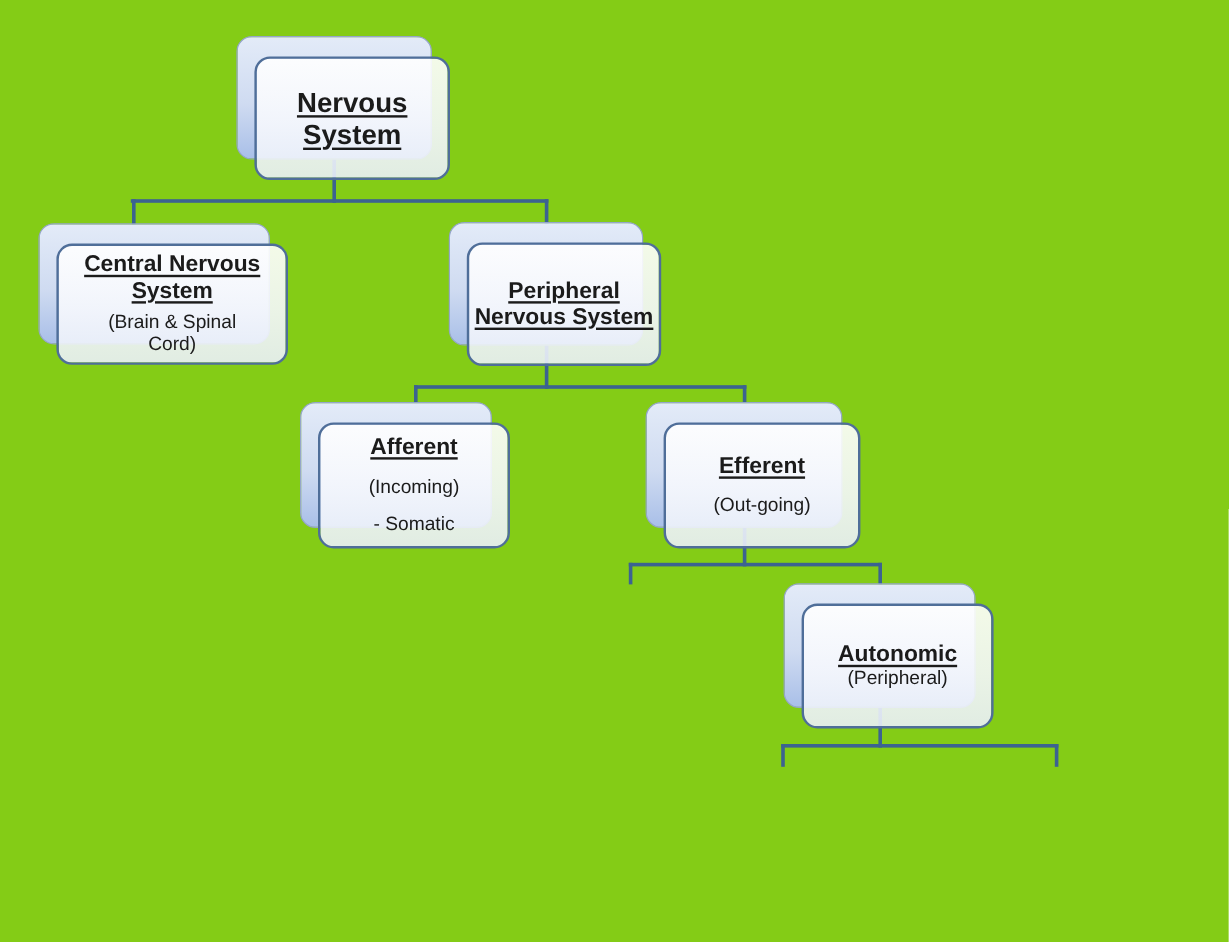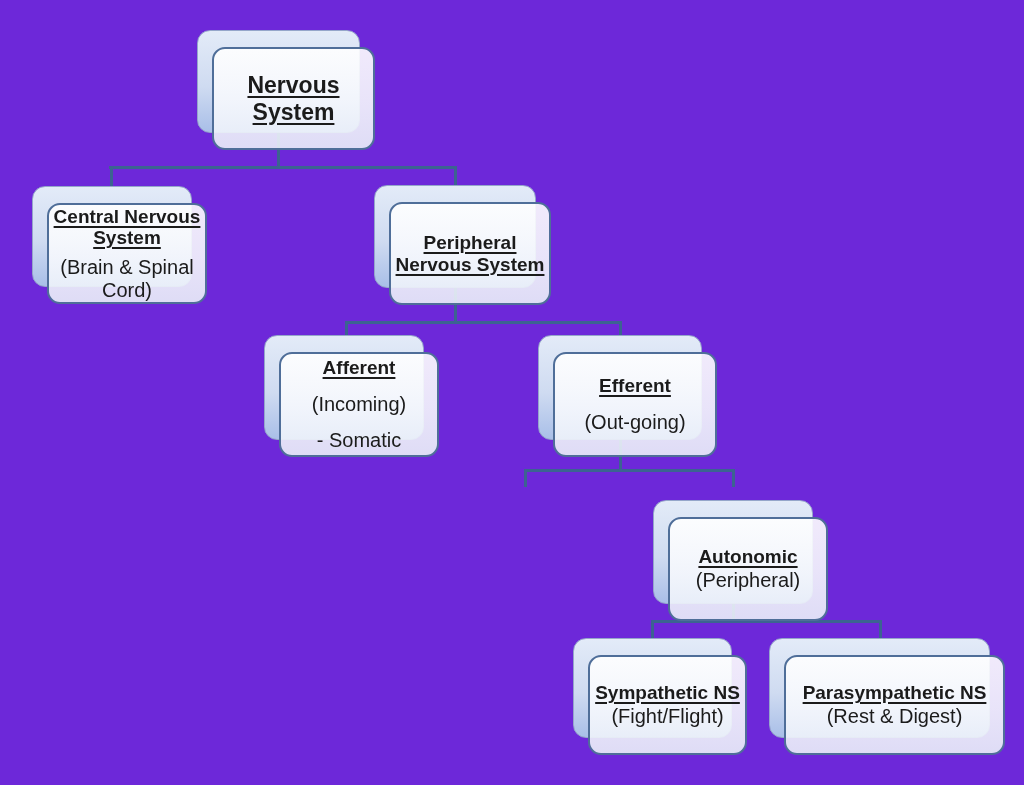--- a/index.html
+++ b/index.html
@@ -1,20 +1,20 @@
 <!DOCTYPE html>
 <html><head>
 <meta charset="utf-8">
 <title>Nervous System Diagram</title>
 <style>
   html,body{margin:0;padding:0;background:#ffffff;}
   #canvas{
     position:relative;
     width:1024px;height:785px;
-    background:#6d28d9;
+    background:#84cc16;
     font-family:"Liberation Sans", sans-serif;
     color:#1b1b1b;
     overflow:hidden;
   }
   
   .conn{
     position:absolute;
     background:#3c6391;
     z-index:1;
   }
@@ -43,38 +43,38 @@
   .node-title{
     font-weight:bold;
     font-size:19px;
     line-height:1.14;
     text-decoration:underline;
     text-decoration-thickness:2px;
     text-underline-offset:3px;
     white-space:pre-line;
   }
   .node-subtitle,.node-note{
-    font-size:20px;
+    font-size:16px;
     line-height:1.14;
     white-space:pre-line;
   }
   .node-subtitle{margin-top:7px;}
   .node-note{margin-top:13px;}
   .tight .node-subtitle{margin-top:1px;}
   .roomy .node-subtitle{margin-top:14px;}
   .root .node-title{font-size:23px;}
 
   
   .n-root        {left:197px;top:30px; width:163px;height:103px;}
-  .n-central     {left:32px; top:186px;width:160px;height:101px;}
+  .n-central     {left:32px; top:186px;width:160px;height:101px;padding-left:33px;}
   .n-peripheral  {left:374px;top:185px;width:162px;height:103px;}
-  .n-afferent    {left:264px;top:335px;width:160px;height:105px;}
+  .n-afferent    {left:250px;top:335px;width:160px;height:105px;}
   .n-efferent    {left:538px;top:335px;width:164px;height:105px;}
   .n-somatic     {left:440px;top:486px;width:172px;height:104px;}
-  .n-autonomic   {left:653px;top:486px;width:160px;height:104px;margin-top:14px;}
+  .n-autonomic   {left:653px;top:486px;width:160px;height:104px;}
   .n-sympathetic {left:573px;top:638px;width:159px;height:100px;}
   .n-parasymp    {left:769px;top:638px;width:221px;height:100px;}
 
   
   .c-a-v1{left:277px;top:133px;width:3px;height:36px;}
   .c-a-h {left:109px;top:166px;width:348px;height:3px;}
   .c-a-v2{left:110px;top:166px;width:3px;height:21px;}
   .c-a-v3{left:454px;top:166px;width:3px;height:21px;}
 
   .c-b-v1{left:454px;top:288px;width:3px;height:36px;}
@@ -162,29 +162,15 @@
 
 
   <div class="node n-autonomic tight">
     <div class="card-back"></div>
     <div class="card-front">
       <div class="node-title">Autonomic</div>
       <div class="node-subtitle">(Peripheral)</div>
     </div>
   </div>
 
-  <div class="node n-sympathetic tight">
-    <div class="card-back"></div>
-    <div class="card-front">
-      <div class="node-title">Sympathetic NS</div>
-      <div class="node-subtitle">(Fight/Flight)</div>
-    </div>
-  </div>
 
-  <div class="node n-parasymp tight">
-    <div class="card-back"></div>
-    <div class="card-front">
-      <div class="node-title">Parasympathetic NS</div>
-      <div class="node-subtitle">(Rest &amp; Digest)</div>
-    </div>
-  </div>
 
 </div>
 
 </body></html>

